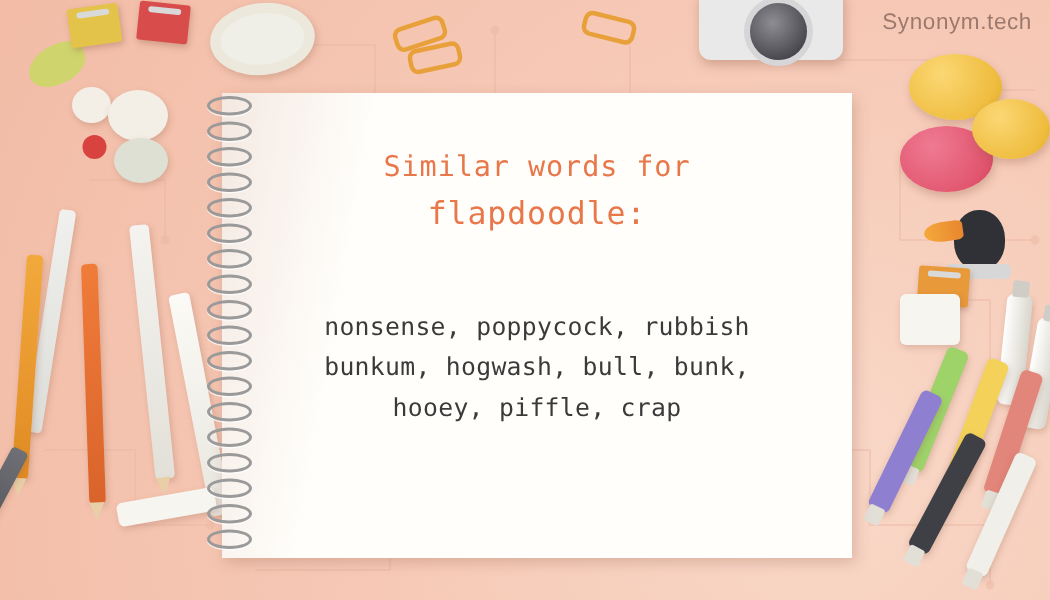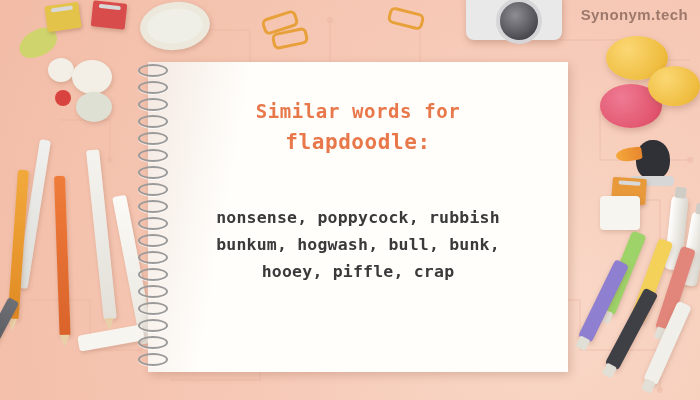--- a/index.html
+++ b/index.html
@@ -12,21 +12,20 @@
     overflow: hidden;
     font-family: "DejaVu Sans Mono", monospace;
   }
 
   .scene {
     position: relative;
     width: 700px;
     height: 400px;
     background: #e5e5e5;
     overflow: hidden;
-    font-weight: bold;
   }
 
   
   .desk-base {
     position: absolute;
     inset: 0;
     background:
       radial-gradient(circle at 78% 78%, #f9d8c8 0%, #f6c9b6 48%, #f2bca6 100%);
   }
   

